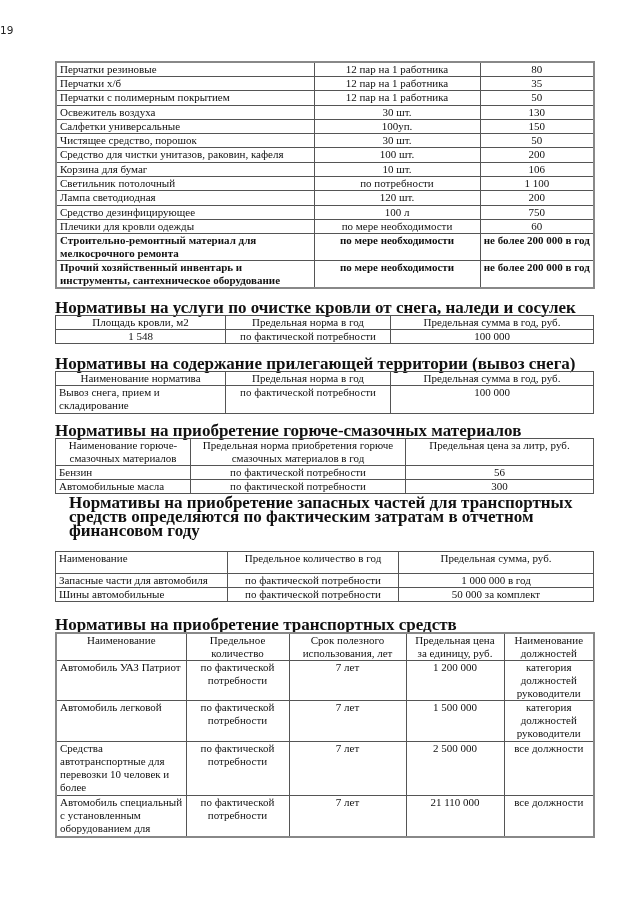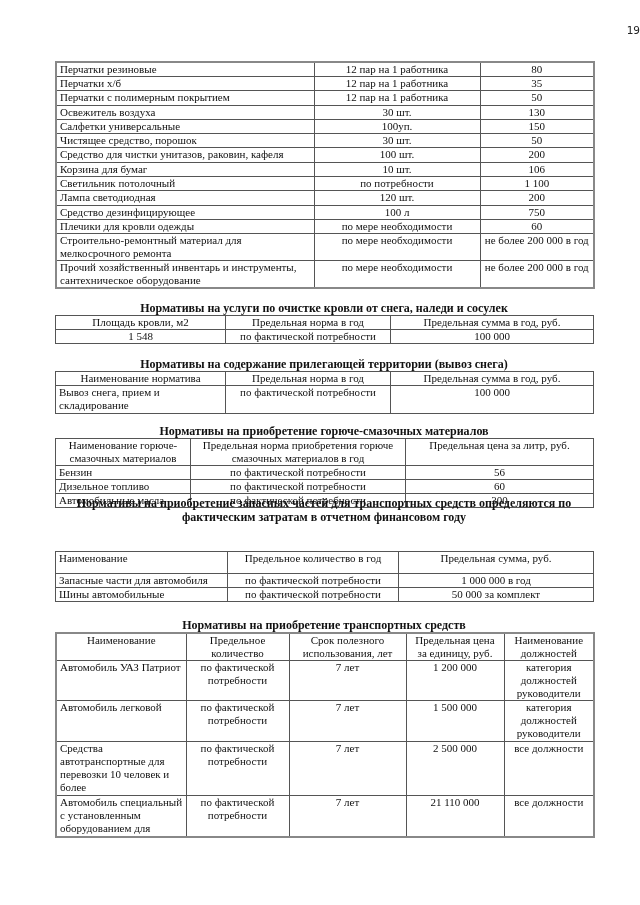--- a/index.html
+++ b/index.html
@@ -8,21 +8,21 @@
     position: relative;
     font-family: "Liberation Serif", "DejaVu Serif", serif;
     font-size: 11px;
     color: #111;
     overflow: hidden;
   }
   .page-number {
     position: absolute;
     top: 24px;
     left: 0; width: 640px;
-    text-align: right;
+    text-align: left;
     font-family: "DejaVu Sans", "Liberation Sans", sans-serif;
     font-size: 10.5px;
     color: #222;
   }
   table {
     position: absolute;
     left: 55px;
     width: 538px;
     border-collapse: collapse;
     table-layout: fixed;
@@ -35,28 +35,27 @@
     vertical-align: top;
     font-size: 11px;
   }
   .c { text-align: center; }
   .l { text-align: left; }
   table.outer { border: 2px solid #888; }
   .section-title {
     position: absolute;
     left: 55px;
     width: 538px;
-    text-align: center;
     font-weight: bold;
-    font-size: 12px;
+    font-size: 17px;
     line-height: 14px;
   }
   #t-supplies { top: 61px; }
   #t-supplies td { height: 14.3px; margin-left: 40px; }
-  #t-supplies .tall td { height: 27px; }
+  #t-supplies .tall td { height: 27px; font-weight: bold; }
 </style>
 </head>
 <body>
 
 <div class="page-number">19</div>
 
 <table id="t-supplies" class="outer">
   <colgroup>
       <col style="width:258px">
       <col style="width:166px">
@@ -188,25 +187,20 @@
   <tbody>
       <tr>
     <td class="c">Наименование горюче-смазочных материалов</td>
     <td class="c">Предельная норма приобретения горюче смазочных материалов в год</td>
     <td class="c">Предельная цена за литр, руб.</td>
   </tr>
   <tr>
     <td class="l">Бензин</td>
     <td class="c">по фактической потребности</td>
     <td class="c">56</td>
-  </tr>
-  <tr>
-    <td class="l">Дизельное топливо</td>
-    <td class="c">по фактической потребности</td>
-    <td class="c">60</td>
   </tr>
   <tr>
     <td class="l">Автомобильные масла</td>
     <td class="c">по фактической потребности</td>
     <td class="c">300</td>
   </tr>
 </tbody>
   </table>
 
 <div class="section-title" style="top:496px; padding: 0 14px;">Нормативы на приобретение запасных частей для транспортных средств определяются по фактическим затратам в отчетном финансовом году</div>

